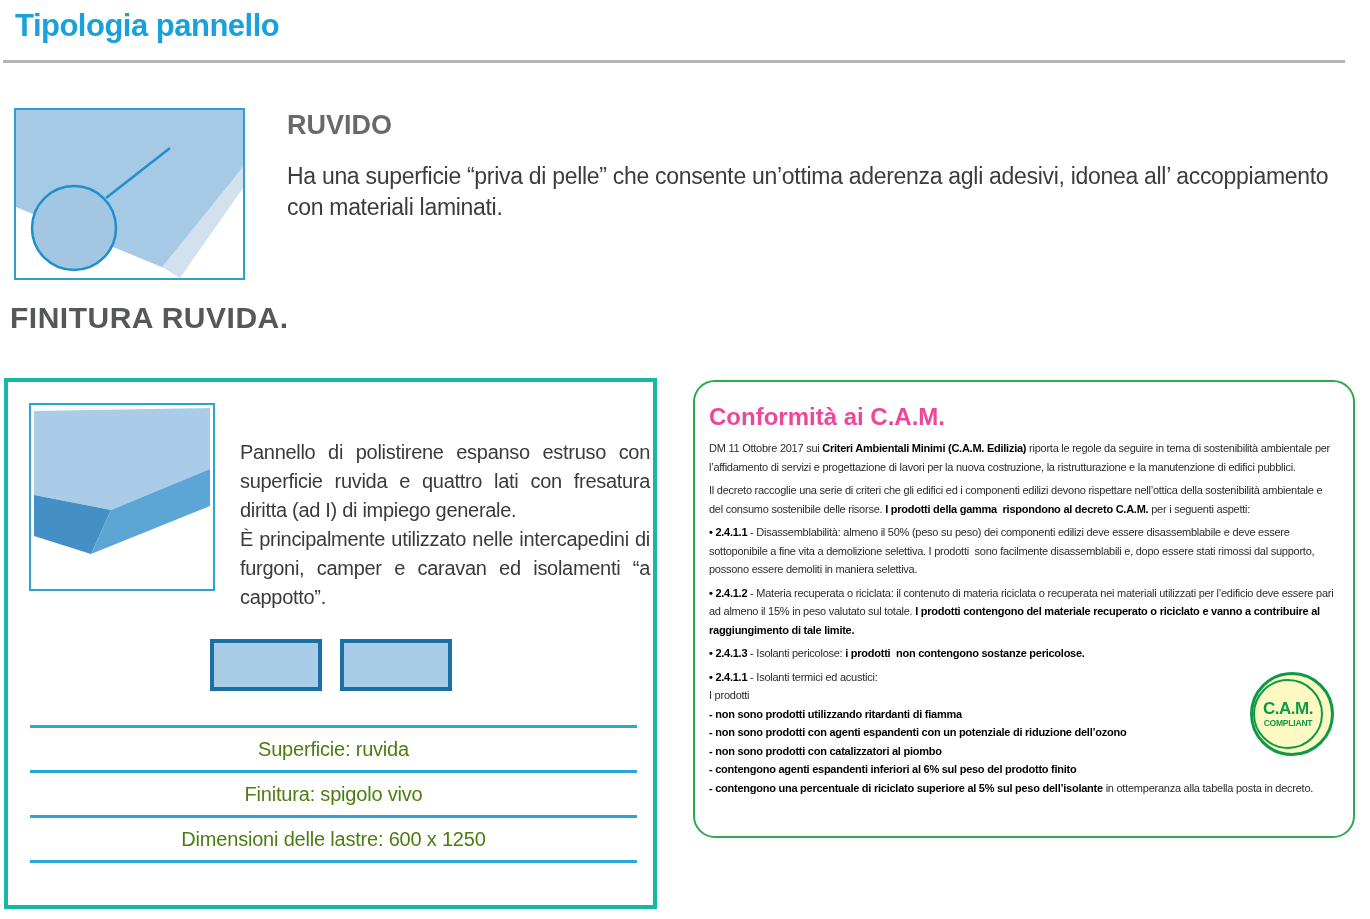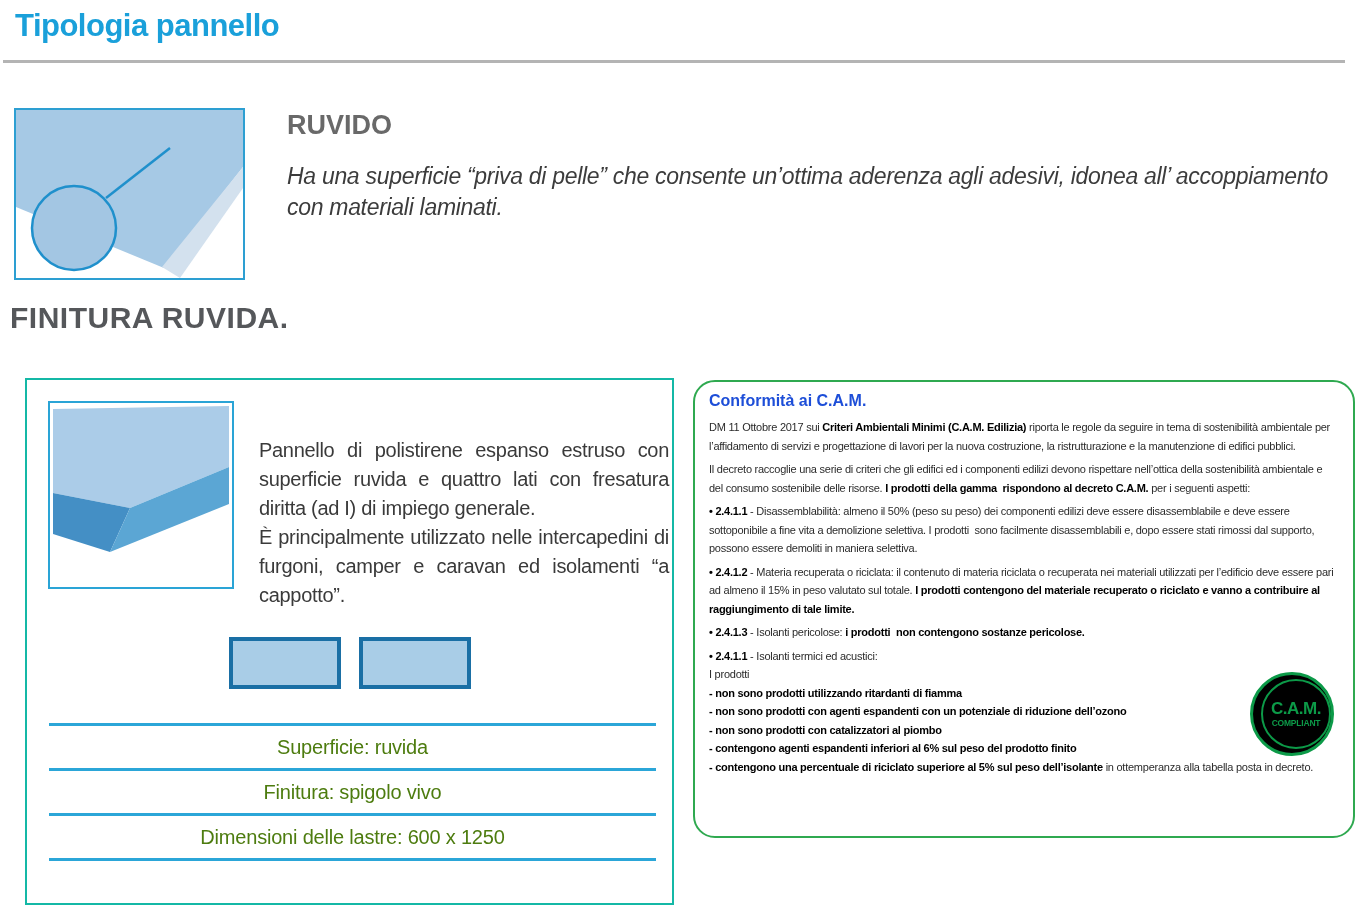--- a/index.html
+++ b/index.html
@@ -28,33 +28,32 @@
   .photo-box svg { display: block; }
   .ruvido-block {
     position: absolute; left: 287px; top: 110px; width: 1078px;
   }
   .ruvido-heading {
     margin: 0 0 20px 0; font-size: 27px; font-weight: bold; color: #696969;
   }
   .ruvido-block p {
     margin: 0; font-size: 23px; line-height: 31px; color: #3c3c3c;
     letter-spacing: -0.3px;
-    font-style: italic;
   }
   .ruvido-block p b { color: #1b1b1b; }
   
   .finitura-heading {
     position: absolute; left: 10px; top: 301px; margin: 0;
     font-size: 30px; font-weight: bold; color: #55575a; letter-spacing: 0.5px;
   }
   
   .panel-box {
-    position: absolute; left: 25px; top: 378px;
+    position: absolute; left: 4px; top: 378px;
     width: 645px; height: 523px;
-    border: 2px solid #14b8a6; background: #fff;
+    border: 4px solid #14b8a6; background: #fff;
   }
   .panel-drawing {
     position: absolute; left: 21px; top: 21px;
     width: 182px; height: 184px;
     border: 2px solid #2aa4d6;
   }
   .panel-desc {
     position: absolute; left: 232px; top: 56px; width: 410px;
     font-size: 20px; line-height: 29px; letter-spacing: -0.3px;
     text-align: justify; color: #3a3a3a;
@@ -75,33 +74,33 @@
     font-size: 20px; color: #4d7c0f; letter-spacing: -0.2px;
   }
   
   .cam-box {
     position: absolute; left: 693px; top: 380px;
     width: 662px; height: 458px; box-sizing: border-box;
     border: 2px solid #2fa950; border-radius: 22px;
     padding: 8px 14px 10px 14px; background: #fff;
   }
   .cam-heading {
-    margin: 2px 0 8px 0; font-size: 16px; font-weight: bold; color: #1d4ed8;
+    margin: 13px 0 8px 0; font-size: 24px; font-weight: bold; color: #ec4899;
   }
   .cam-box p {
     margin: 0 0 5px 0; font-size: 11px; line-height: 18.5px;
     color: #2b2b2b; letter-spacing: -0.25px; white-space: pre-line;
   }
   .cam-box p b { color: #000; }
   .cam-badge {
     position: absolute; right: 19px; top: 290px;
     width: 84px; height: 84px; box-sizing: border-box;
     border: 3px solid #0c9a48; border-radius: 50%;
-    display: flex; align-items: center; justify-content: flex-end;
-    background: #000000;
+    display: flex; align-items: center; justify-content: flex-start;
+    background: #fef9c3;
   }
   .cam-badge-inner {
     width: 70px; height: 70px; box-sizing: border-box;
     border: 2px solid #0c9a48; border-radius: 50%;
     display: flex; flex-direction: column; align-items: center; justify-content: center;
   }
   .cam-badge-line1 {
     font-size: 17px; font-weight: bold; color: #0c9a48; line-height: 18px;
     letter-spacing: -0.5px;
   }

